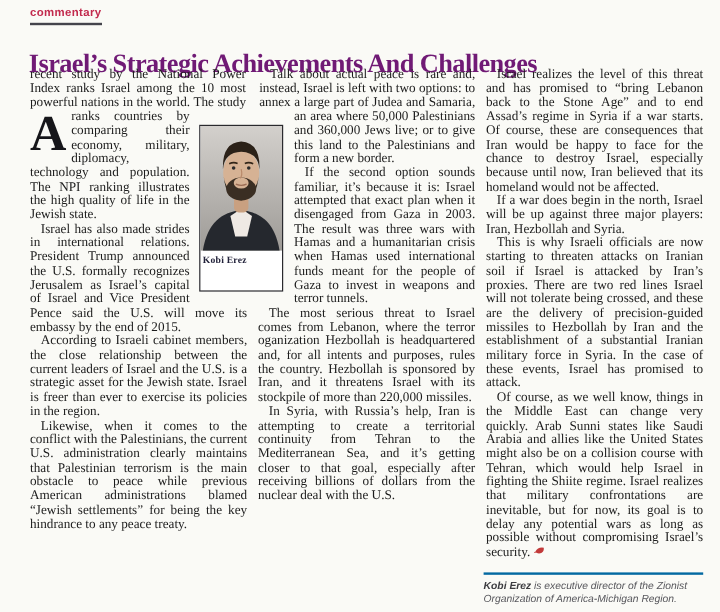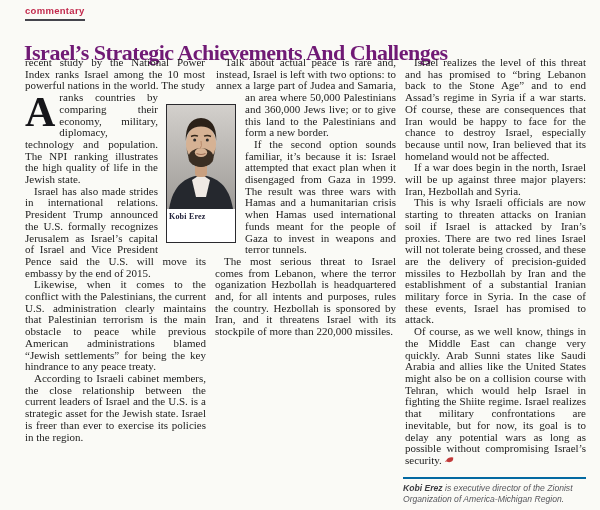--- a/index.html
+++ b/index.html
@@ -72,30 +72,31 @@
 
   <h1 class="headline">Israel’s Strategic Achievements And Challenges</h1>
 
   <div class="body-cols">
 
     <div class="col">
       <div class="sp-r0"></div>
       <div class="sp-r"></div>
       <p><span class="dropcap">A</span><span>recent study by the National Power Index ranks Israel among the 10 most powerful nations in the world. The study ranks countries by comparing their economy, military, diplomacy, technology and population. The NPI ranking illustrates the high quality of life in the Jewish state.</span></p>
       <p class="indent">Israel has also made strides in international relations. President Trump announced the U.S. formally recognizes Jerusalem as Israel’s capital of Israel and Vice President Pence said the U.S. will move its embassy by the end of 2015.</p>
+      <p class="indent">According to Israeli cabinet members, the close relationship between the current leaders of Israel and the U.S. is a strategic asset for the Jewish state. Israel is freer than ever to exercise its policies in the region.</p>
       <p class="indent">Likewise, when it comes to the conflict with the Palestinians, the current U.S. administration clearly maintains that Palestinian terrorism is the main obstacle to peace while previous American administrations blamed “Jewish settlements” for being the key hindrance to any peace treaty.</p>
-      <p class="indent">According to Israeli cabinet members, the close relationship between the current leaders of Israel and the U.S. is a strategic asset for the Jewish state. Israel is freer than ever to exercise its policies in the region.</p>
     </div>
 
     <div class="col">
       <div class="sp-l0"></div>
       <div class="sp-l"></div>
       <p class="indent">Talk about actual peace is rare and, instead, Israel is left with two options: to annex a large part of Judea and Samaria, an area where 50,000 Palestinians and 360,000 Jews live; or to give this land to the Palestinians and form a new border.</p>
-      <p class="indent">If the second option sounds familiar, it’s because it is: Israel attempted that exact plan when it disengaged from Gaza in 1999. The result was three wars with Hamas and a humanitarian crisis when Hamas used international funds meant for the people of Gaza to invest in weapons and terror tunnels.</p>
+      <p class="indent">If the second option sounds familiar, it’s because it is: Israel attempted that exact plan when it disengaged from Gaza in 2003. The result was three wars with Hamas and a humanitarian crisis when Hamas used international funds meant for the people of Gaza to invest in weapons and terror tunnels.</p>
       <p class="indent">The most serious threat to Israel comes from Lebanon, where the terror oganization Hezbollah is headquartered and, for all intents and purposes, rules the country. Hezbollah is sponsored by Iran, and it threatens Israel with its stockpile of more than 220,000 missiles.</p>
+      <p class="indent">In Syria, with Russia’s help, Iran is attempting to create a territorial continuity from Tehran to the Mediterranean Sea, and it’s getting closer to that goal, especially after receiving billions of dollars from the nuclear deal with the U.S.</p>
     </div>
 
     <div class="col">
       <p class="indent">Israel realizes the level of this threat and has promised to “bring Lebanon back to the Stone Age” and to end Assad’s regime in Syria if a war starts. Of course, these are consequences that Iran would be happy to face for the chance to destroy Israel, especially because until now, Iran believed that its homeland would not be affected.</p>
       <p class="indent">If a war does begin in the north, Israel will be up against three major players: Iran, Hezbollah and Syria.</p>
       <p class="indent">This is why Israeli officials are now starting to threaten attacks on Iranian soil if Israel is attacked by Iran’s proxies. There are two red lines Israel will not tolerate being crossed, and these are the delivery of precision-guided missiles to Hezbollah by Iran and the establishment of a substantial Iranian military force in Syria. In the case of these events, Israel has promised to attack.</p>
       <p class="indent"><span>Of course, as we well know, things in the Middle East can change very quickly. Arab Sunni states like Saudi Arabia and allies like the United States might also be on a collision course with Tehran, which would help Israel in fighting the Shiite regime. Israel realizes that military confrontations are inevitable, but for now, its goal is to delay any potential wars as long as possible without compromising Israel’s security.</span><svg class="endmark" width="9" height="8" viewBox="0 0 9 8">
             <path d="M1.2,4.6 Q3.2,0.6 8.2,1.4 Q8.6,5.8 4.2,6.2 Q2.4,6.3 1.2,4.6 Z" fill="#c23a3a"></path>
             <path d="M0.2,5.4 Q2,4.8 3.4,5.2" stroke="#c23a3a" stroke-width="0.8" fill="none"></path>
           </svg></p>

